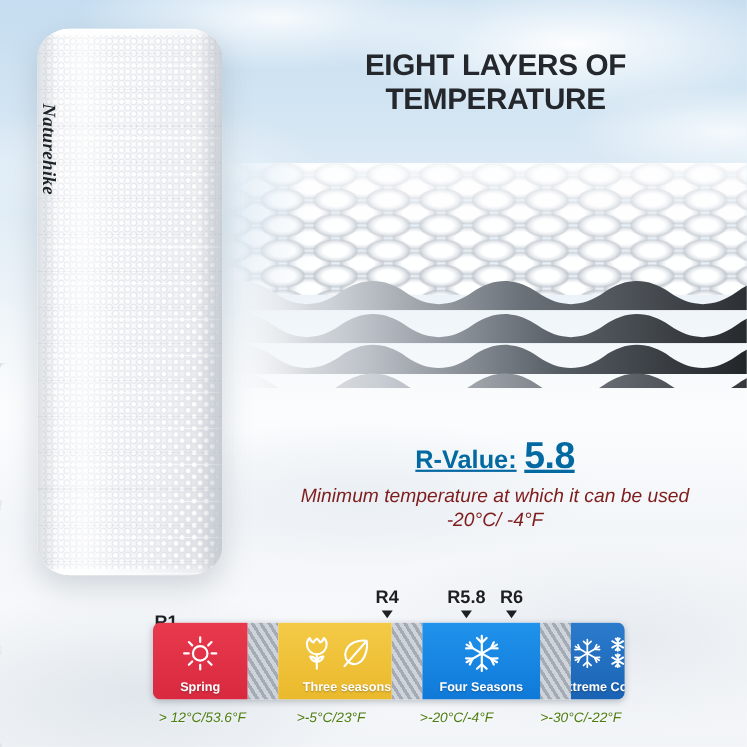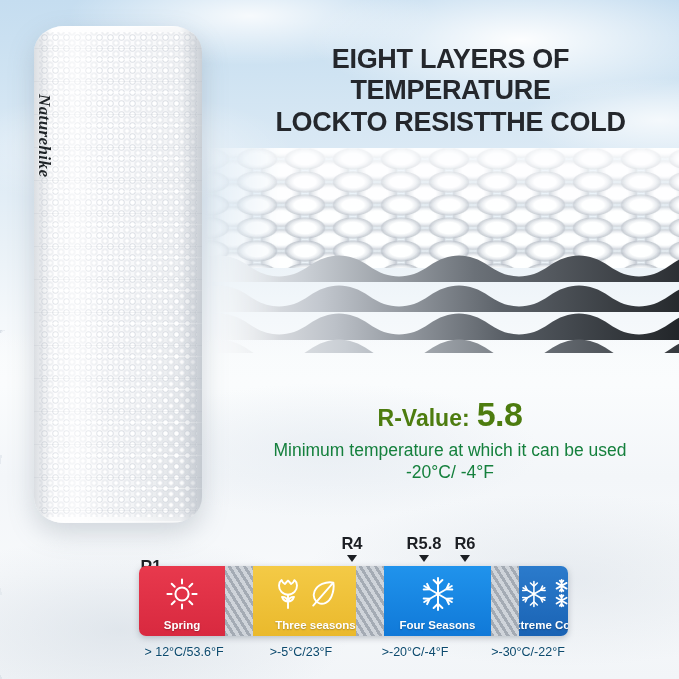--- a/index.html
+++ b/index.html
@@ -127,26 +127,26 @@
     letter-spacing:-.3px;
     color:#24272c;
   }
   #headline span { display:block;margin-left:11px; }
 
   
   #rvalue-block {
     position:absolute; left:228px; top:396px; width:444px; text-align:center;
   }
   #rvalue-line {
-    font-size:23px; font-weight:bold; color:#4d7c0f; line-height:1.1;
-    display:flex; align-items:baseline; justify-content:center; gap:7px;
+    font-size:23px; font-weight:bold; color:#0369a1; line-height:1.1;
+    display:flex; align-items:baseline; justify-content:center; gap:7px;text-decoration:underline;
   }
   #rvalue-number { font-size:34px; font-weight:bold; letter-spacing:-.5px; }
   #rvalue-sub {
-    margin-top:7px; font-size:17.5px; color:#15803d; line-height:1.22;
+    margin-top:7px; font-size:17.5px; color:#7f1d1d; line-height:1.22;font-style:italic;
   }
   #rvalue-sub span { display:block; }
 
   
   #scale { position:absolute; left:0; top:0; width:679px; height:679px; }
 
   .marker { position:absolute; text-align:center; width:70px; }
   .marker .lbl {
     font-size:16.5px; font-weight:bold; color:#1c1f24; line-height:1;
     text-shadow:0 1px 2px rgba(255,255,255,.85);
@@ -189,22 +189,23 @@
     display:flex; align-items:center; justify-content:center; gap:6px;
     height:40px;
   }
   .seg .seg-icon svg { display:block; }
 
   #temps {
     position:absolute; left:123px; top:645px; width:460px;
     display:flex;
   }
   #temps .t {
-    font-size:12.5px; color:#0c4a6e; text-align:center;
+    font-size:12.5px; color:#4d7c0f; text-align:center;
     text-shadow:0 1px 2px rgba(255,255,255,.8);
+    font-style:italic;
   }
   #temps .t:nth-child(1){ flex:0 0 122px; }
   #temps .t:nth-child(2){ flex:0 0 112px; }
   #temps .t:nth-child(3){ flex:0 0 116px; }
   #temps .t:nth-child(4){ flex:1 1 auto; }
 </style>
 </head>
 <body>
 
 <div id="scene">
@@ -277,21 +278,20 @@
             <stop offset="1" stop-color="#2a2d31"></stop>
           </linearGradient>
         </defs>
         <path d="M0,18 C20,4 40,4 60,18 C80,32 100,32 120,18 C140,4 160,4 180,18 C200,32 220,32 240,18 C260,4 280,4 300,18 C320,32 340,32 360,18 C380,4 400,4 420,18 C440,32 460,32 480,18 C500,4 510,4 520,12 L520,34 L0,34 Z" fill="url(#w4)"></path>
       </svg>
     </div>
   </div>
 
   <div id="headline">
     <span>EIGHT LAYERS OF TEMPERATURE</span>
-    <span>LOCKTO RESISTTHE COLD</span>
   </div>
 
   <div id="rvalue-block">
     <div id="rvalue-line">
       <span>R-Value:</span>
       <span id="rvalue-number">5.8</span>
     </div>
     <div id="rvalue-sub">
       <span>Minimum temperature at which it can be used</span>
       <span>-20°C/ -4°F</span>

